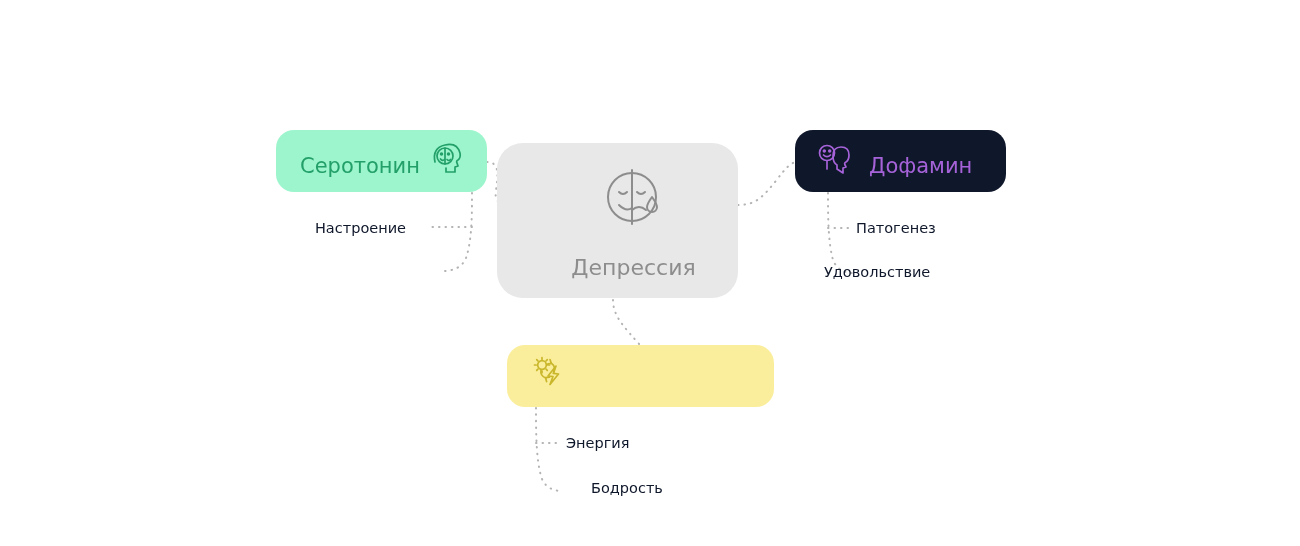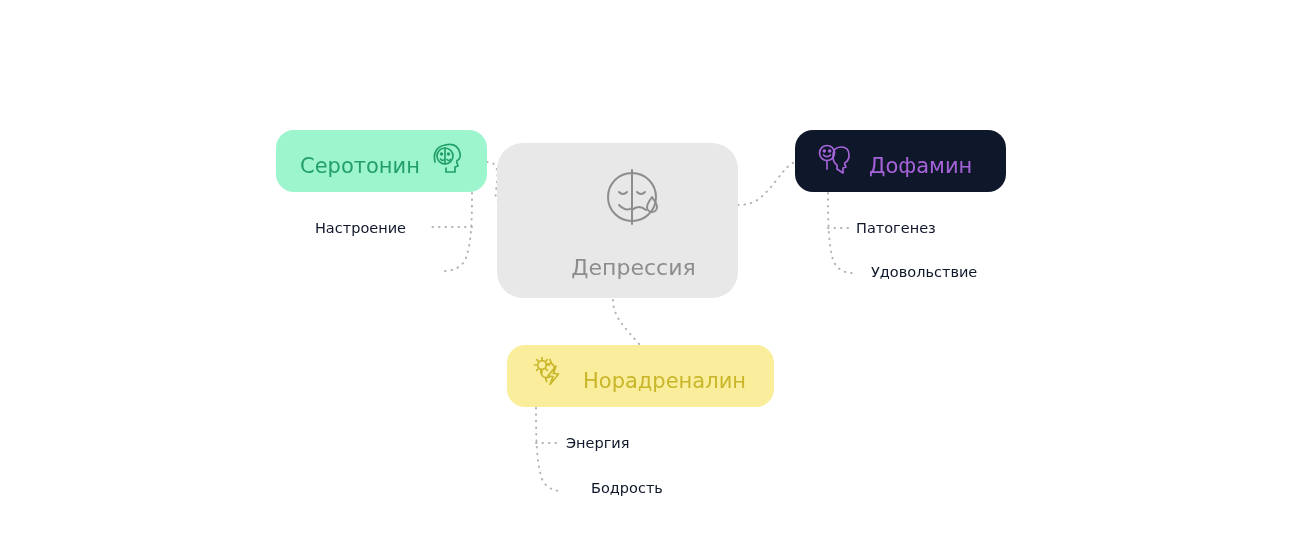--- a/index.html
+++ b/index.html
@@ -137,21 +137,21 @@
     font-family: "DejaVu Sans", "Liberation Sans", sans-serif;
     font-size: 14.5px;
     color: #0f172a;
     white-space: nowrap;
   }
   .leaf.right-aligned { text-align: right; }
 
   #leaf-mood            { right: 894px; top: 220px; }
   #leaf-emotional       { right: 894px; top: 259px; }
   #leaf-motivation      { left: 856px;  top: 220px; }
-  #leaf-pleasure        { left: 871px;  top: 264px; }
+  #leaf-pleasure        { left: 824px;  top: 264px; }
   #leaf-energy          { left: 566px;  top: 435px; }
   #leaf-vigor           { left: 566px;  top: 480px; margin-left: 25px; }
 </style>
 </head>
 <body>
 
 <div id="canvas">
 
 
   <svg id="links" viewBox="0 0 1300 546" width="1300" height="546">
@@ -240,21 +240,20 @@
         <line x1="17.1" y1="6.9" x2="18.3" y2="5.7"></line>
 
         <path d="M 22 9 q 5 3 3 9"></path>
         <path d="M 21 5.5 l 1.3 3.8 l -3.9 0.8"></path>
         <path d="M 17 24 q -6 -2 -5 -8"></path>
         <path d="M 17.6 27.6 l -1.1 -3.9 l 4 -0.6"></path>
 
         <path d="M 27 12 l -8 10 l 5 0.5 l -3 8 l 8.5 -10.5 l -5.2 -0.6 z"></path>
       </svg>
     </span>
-    <span class="label">Норадреналин</span>
   </div>
 
   <div class="leaf right-aligned" id="leaf-mood">Настроение</div>
 
 
   <div class="leaf" id="leaf-motivation">Патогенез</div>
 
   <div class="leaf" id="leaf-pleasure">Удовольствие</div>
 
   <div class="leaf" id="leaf-energy">Энергия</div>

